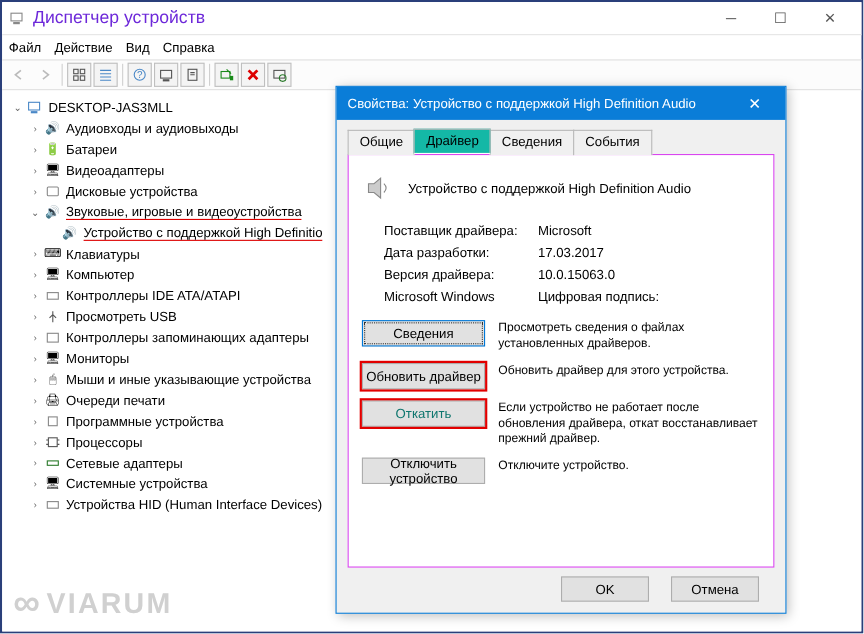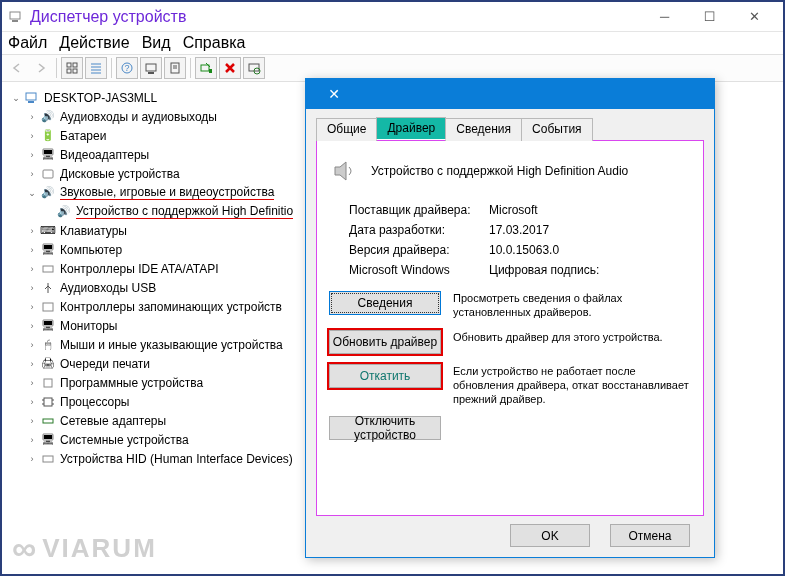--- a/index.html
+++ b/index.html
@@ -7,21 +7,21 @@
 .frame { border: 2px solid #2a3f7a; width: 785px; height: 576px; position: relative; }
 
 
 .window { width: 100%; height: 100%; background: #fff; }
 .titlebar { height: 30px; display: flex; align-items: center; padding: 0 6px; background: #fff; border-bottom: 1px solid #e5e5e5; }
 .titlebar .icon { width: 16px; height: 16px; margin-right: 6px; display: flex; align-items: center; justify-content: center; }
 .titlebar .title { font-size: 16px; color: #6d28d9; flex: 1; }
 .winbtns { display: flex; }
 .winbtn { width: 45px; height: 28px; display: flex; align-items: center; justify-content: center; font-size: 13px; color: #555; }
 
-.menubar { height: 22px; display: flex; align-items: center; padding: 0 6px; font-size: 16px; gap: 12px; color: #000; }
+.menubar { height: 22px; display: flex; align-items: center; padding: 0 6px; font-size: 12px; gap: 12px; color: #000; }
 
 .toolbar { height: 28px; display: flex; align-items: center; padding: 2px 4px; border-top: 1px solid #e0e0e0; border-bottom: 1px solid #e0e0e0; gap: 2px; background: #fcfcfc; }
 .tbtn { width: 22px; height: 22px; border: 1px solid transparent; display: flex; align-items: center; justify-content: center; }
 .tbtn.bordered { border: 1px solid #bfbfbf; background: #f4f4f4; }
 .tsep { width: 1px; height: 20px; background: #d0d0d0; margin: 0 2px; }
 
 .content { position: relative; height: calc(100% - 80px); display: flex; }
 .tree { flex: 1; padding: 6px 4px; font-size: 12px; overflow: hidden; position: relative; }
 .node { display: flex; align-items: center; height: 19px; padding-left: 4px; white-space: nowrap; }
 .lvl1 { padding-left: 4px; }
@@ -218,30 +218,30 @@
             </span>
             <span>Контроллеры IDE ATA/ATAPI</span>
           </div>
   <div class="node lvl2">
             <span class="expander">›</span>
             <span class="nicon">
               <svg width="14" height="14">
                 <path d="M7 2 L7 12 M7 5 L4 8 M7 5 L10 8" stroke="#555" fill="none"></path>
               </svg>
             </span>
-            <span>Аудиовходы USB</span>
+            <span>Просмотреть USB</span>
           </div>
   <div class="node lvl2">
             <span class="expander">›</span>
             <span class="nicon">
               <svg width="14" height="14">
                 <rect x="2" y="3" width="10" height="8" fill="none" stroke="#888"></rect>
               </svg>
             </span>
-            <span>Контроллеры запоминающих устройств</span>
+            <span>Контроллеры запоминающих адаптеры</span>
           </div>
   <div class="node lvl2">
             <span class="expander">›</span>
             <span class="nicon">🖥</span>
             <span>Мониторы</span>
           </div>
   <div class="node lvl2">
             <span class="expander">›</span>
             <span class="nicon">🖱</span>
             <span>Мыши и иные указывающие устройства</span>
@@ -301,20 +301,21 @@
 <div class="watermark">
           <span class="inf">∞</span>
           <span>VIARUM</span>
         </div>
 </div>
 
 </div>
 
 <div class="dialog">
   <div class="dlg-title">
+    <span class="t">Свойства: Устройство с поддержкой High Definition Audio</span>
     <span class="dlg-close">✕</span>
   </div>
   <div class="dlg-body">
     <div class="tabs">
       <div class="tab">Общие</div>
       <div class="tab active">Драйвер</div>
       <div class="tab">Сведения</div>
       <div class="tab">События</div>
     </div>
     <div class="panel">
@@ -344,20 +345,21 @@
       <div class="btn-row">
         <button class="btn hilite">Обновить драйвер</button>
         <div class="desc">Обновить драйвер для этого устройства.</div>
       </div>
       <div class="btn-row">
         <button class="btn disabled hilite">Откатить</button>
         <div class="desc">Если устройство не работает после обновления драйвера, откат восстанавливает прежний драйвер.</div>
       </div>
       <div class="btn-row">
         <button class="btn">Отключить устройство</button>
+        <div class="desc">Отключите устройство.</div>
       </div>
     </div>
     <div class="dlg-buttons">
       <button class="btn">OK</button>
       <button class="btn">Отмена</button>
     </div>
   </div>
 </div>
 
 </div>

